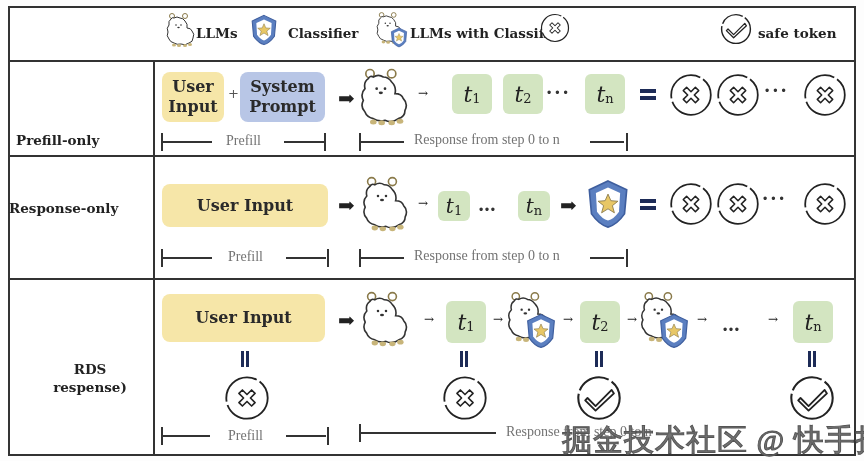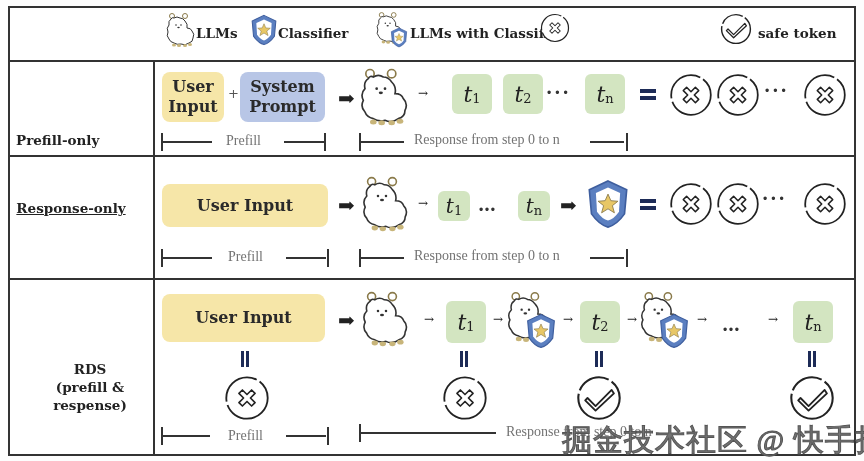--- a/index.html
+++ b/index.html
@@ -61,21 +61,21 @@
 </svg>
 
 <div class="abs frame" style="left:8px;top:6px;width:848px;height:64px;">
   <svg class="abs" style="left:156px;top:4px;" width="30" height="36">
       <use href="#alpaca"></use>
     </svg>
   <span class="legend-text" style="left:186px;">LLMs</span>
   <svg class="abs" style="left:240px;top:6px;" width="28" height="32">
       <use href="#shield"></use>
     </svg>
-  <span class="legend-text" style="left:268px;">Classifier</span>
+  <span class="legend-text" style="left:278px;">Classifier</span>
   <div class="abs" style="left:366px;top:3px;width:34px;height:38px;">
     <svg class="abs" style="left:0;top:0;" width="28" height="34">
         <use href="#alpaca"></use>
       </svg>
     <svg class="abs" style="left:14px;top:16px;" width="18" height="21">
         <use href="#shield"></use>
       </svg>
   </div>
   <span class="legend-text" style="left:400px;">LLMs with Classifier</span>
   <svg class="abs" style="left:530px;top:5px;" width="30" height="30">
@@ -141,21 +141,21 @@
   <div class="hline" style="left:284px;top:141px;width:40px;"></div>
   <div class="vtick" style="left:324px;top:133px;"></div>
   <div class="vtick" style="left:359px;top:133px;"></div>
   <div class="hline" style="left:360px;top:141px;width:44px;"></div>
   <span class="span-label" style="left:414px;top:132px;">Response from step 0 to n</span>
   <div class="hline" style="left:590px;top:141px;width:34px;"></div>
   <div class="vtick" style="left:626px;top:133px;"></div>
 </div>
 
 <div>
-  <div class="row-label" style="top:200px;text-align:center;left:1px;text-decoration:underline;">Response-only</div>
+  <div class="row-label" style="top:200px;text-align:left;left:9px;">Response-only</div>
   <div class="box yellow" style="left:162px;top:184px;width:166px;height:43px;">
       <span>User Input</span>
     </div>
   <div class="abs" style="left:338px;top:193px;font-size:20px;">➡</div>
   <svg class="abs" style="left:362px;top:174px;" width="48" height="60">
       <use href="#alpaca"></use>
     </svg>
   <div class="abs" style="left:418px;top:196px;font-size:12px;">→</div>
   <div class="tok small" style="left:438px;top:191px;">
       <span>t</span>
@@ -190,21 +190,20 @@
   <div class="vtick" style="left:359px;top:249px;"></div>
   <div class="hline" style="left:360px;top:257px;width:44px;"></div>
   <span class="span-label" style="left:414px;top:248px;">Response from step 0 to n</span>
   <div class="hline" style="left:590px;top:257px;width:34px;"></div>
   <div class="vtick" style="left:626px;top:249px;"></div>
 </div>
 
 <div>
   <div class="row-label" style="top:360px;line-height:18px;">
     <div>RDS</div>
-    <div>(prefill &amp;</div>
     <div>respense)</div>
   </div>
   <div class="box yellow" style="left:162px;top:294px;width:163px;height:48px;">
       <span>User Input</span>
     </div>
   <div class="abs" style="left:338px;top:308px;font-size:20px;">➡</div>
   <svg class="abs" style="left:362px;top:290px;" width="48" height="58">
       <use href="#alpaca"></use>
     </svg>
   <div class="abs" style="left:424px;top:312px;font-size:12px;">→</div>

